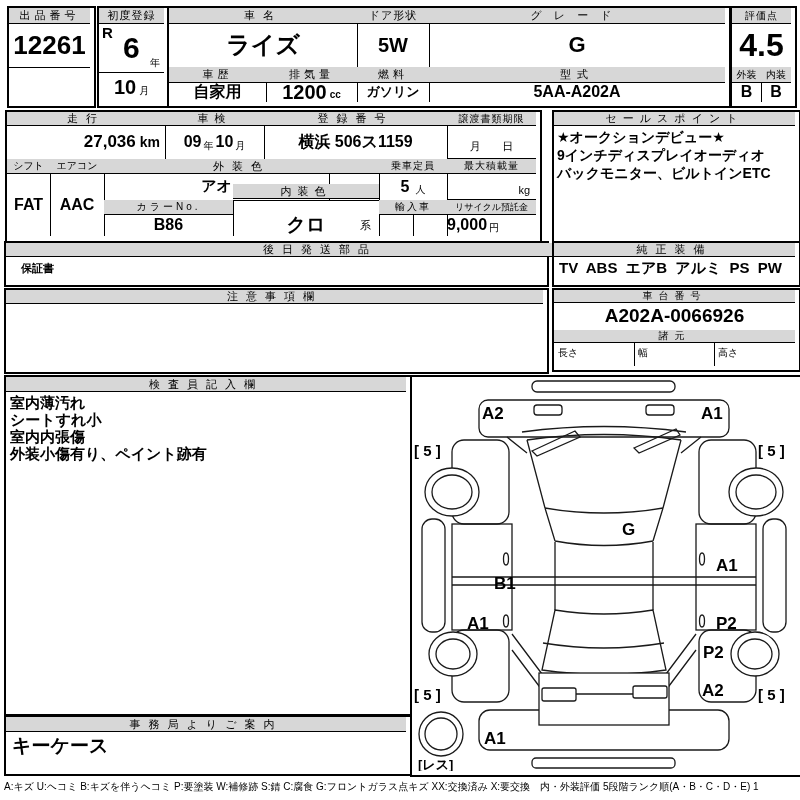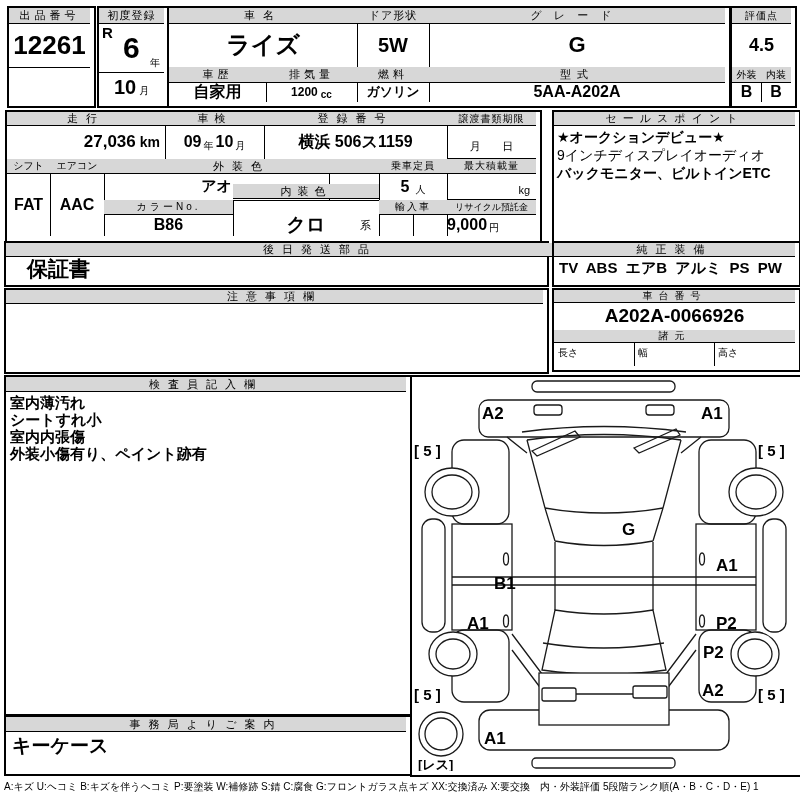--- a/index.html
+++ b/index.html
@@ -43,32 +43,32 @@
   <div class="h bb br" style="left:0;top:0;width:188px;height:15px;letter-spacing:8px">車名</div>
   <div class="c bb br" style="left:0;top:15px;width:188px;height:44px;font-size:24px">ライズ</div>
   <div class="h bb br" style="left:188px;top:0;width:72px;height:15px;letter-spacing:1px">ドア形状</div>
   <div class="c bb br" style="left:188px;top:15px;width:72px;height:44px;font-size:20px">5W</div>
   <div class="h bb" style="left:260px;top:0;width:296px;height:15px;letter-spacing:12px">グレード</div>
   <div class="c bb" style="left:260px;top:15px;width:296px;height:44px;font-size:22px">G</div>
   <div class="h bb br" style="left:0;top:59px;width:97px;height:15px">車歴</div>
   <div class="c br" style="left:0;top:74px;width:97px;height:20px;font-size:16px">自家用</div>
   <div class="h bb br" style="left:97px;top:59px;width:91px;height:15px">排気量</div>
   <div class="c br" style="left:97px;top:74px;width:91px;height:20px">
-    <span style="font-size:12px">1200</span>
+    <span style="font-size:20px">1200</span>
     <span style="font-size:10px;margin:5px 0 0 3px">cc</span>
   </div>
   <div class="h bb br" style="left:188px;top:59px;width:72px;height:15px">燃料</div>
   <div class="c br" style="left:188px;top:74px;width:72px;height:20px;font-size:13px">ガソリン</div>
   <div class="h bb" style="left:260px;top:59px;width:296px;height:15px;letter-spacing:6px">型式</div>
   <div class="c" style="left:260px;top:74px;width:296px;height:20px;font-size:16px">5AA-A202A</div>
 </div>
 
 <div class="box" style="left:730px;top:6px;width:63px;height:98px">
   <div class="h bb" style="left:0;top:0;width:59px;height:15px;font-size:10px;letter-spacing:1px">評価点</div>
-  <div class="c bb" style="left:0;top:15px;width:59px;height:44px;font-size:18px">4.5</div>
+  <div class="c bb" style="left:0;top:15px;width:59px;height:44px;font-size:32px">4.5</div>
   <div class="h bb br" style="left:0;top:59px;width:29px;height:15px;font-size:10px;letter-spacing:0">外装</div>
   <div class="h bb" style="left:29px;top:59px;width:30px;height:15px;font-size:10px;letter-spacing:0">内装</div>
   <div class="c br" style="left:0;top:74px;width:29px;height:20px;font-size:16px">B</div>
   <div class="c" style="left:29px;top:74px;width:30px;height:20px;font-size:16px">B</div>
 </div>
 
 <div class="box" style="left:5px;top:110px;width:533px;height:130px">
   <div class="h bb br" style="left:0;top:0;width:158px;height:13px;letter-spacing:8px">走行</div>
   <div class="h bb br" style="left:158px;top:0;width:99px;height:13px;letter-spacing:6px">車検</div>
   <div class="h bb br" style="left:257px;top:0;width:183px;height:13px;letter-spacing:8px">登録番号</div>
@@ -123,28 +123,28 @@
   <div class="c" style="left:440px;top:102px;width:85px;height:22px;justify-content:flex-start;padding-right:4px">
     <span style="font-size:16px">9,000</span>
     <span class="u" style="font-size:10px;margin:5px 0 0 2px">円</span>
   </div>
 </div>
 
 <div class="box" style="left:552px;top:110px;width:245px;height:130px">
   <div class="h bb" style="left:0;top:0;width:241px;height:13px;letter-spacing:6px">セールスポイント</div>
   <div style="position:absolute;left:0;top:13px;width:241px;height:113px;padding:3px 0 0 3px;box-sizing:border-box">
     <div style="font-weight:bold;font-size:14px;line-height:18px">★オークションデビュー★</div>
-    <div style="font-weight:normal;font-size:14px;line-height:18px">9インチディスプレイオーディオ</div>
+    <div style="font-weight:bold;font-size:14px;line-height:18px">9インチディスプレイオーディオ</div>
     <div style="font-weight:bold;font-size:14px;line-height:18px">バックモニター、ビルトインETC</div>
   </div>
 </div>
 
 <div class="box" style="left:4px;top:241px;width:541px;height:42px">
   <div class="h bb" style="left:0;top:0;width:628px;height:13px;letter-spacing:8px">後日発送部品</div>
-  <div class="c" style="left:13px;top:13px;width:537px;height:25px;justify-content:flex-start;padding-left:8px;font-size:21px">保証書</div>
+  <div class="c" style="left:7px;top:13px;width:537px;height:25px;justify-content:flex-start;padding-left:8px;font-size:11px">保証書</div>
 </div>
 
 <div class="box" style="left:552px;top:241px;width:245px;height:42px">
   <div class="h bb" style="left:0;top:0;width:241px;height:13px;letter-spacing:8px">純正装備</div>
   <div class="c" style="left:0;top:13px;width:241px;height:25px;justify-content:flex-start;padding-left:5px;font-size:15px;word-spacing:4px">TV ABS エアB アルミ PS PW</div>
 </div>
 
 <div class="box" style="left:4px;top:288px;width:541px;height:82px">
   <div class="h bb" style="left:0;top:0;width:537px;height:13px;letter-spacing:8px">注意事項欄</div>
   <div style="position:absolute;left:0;top:13px;width:537px;height:65px"></div>

